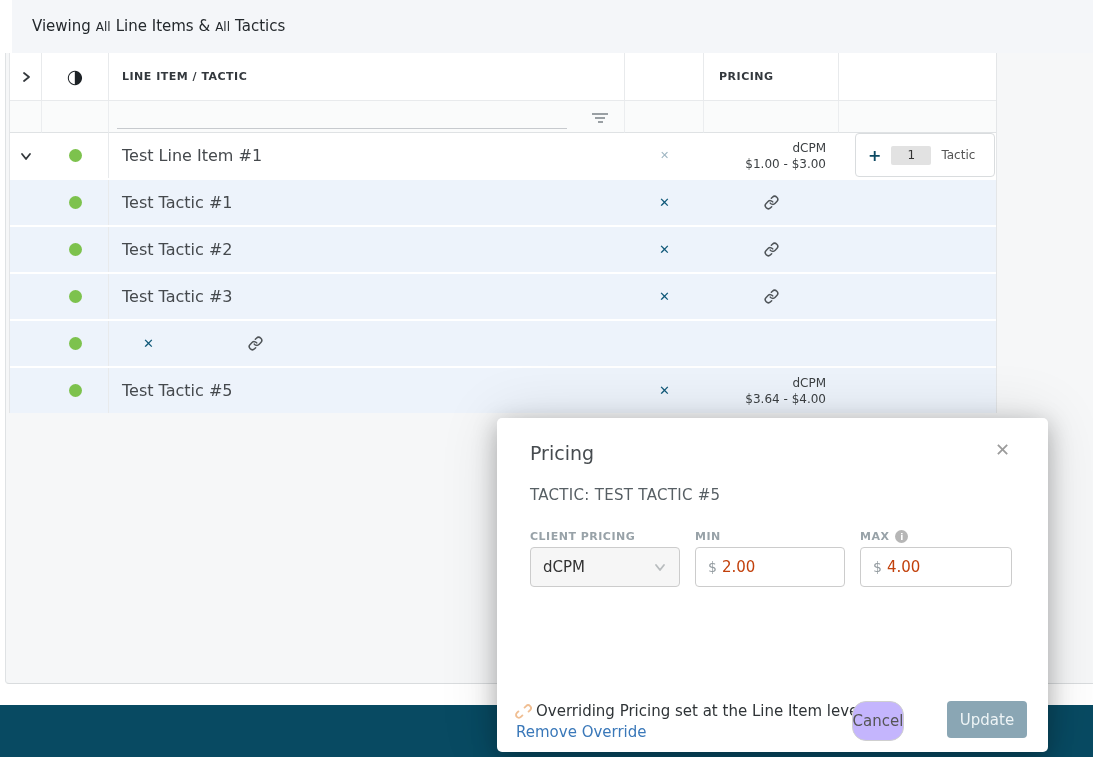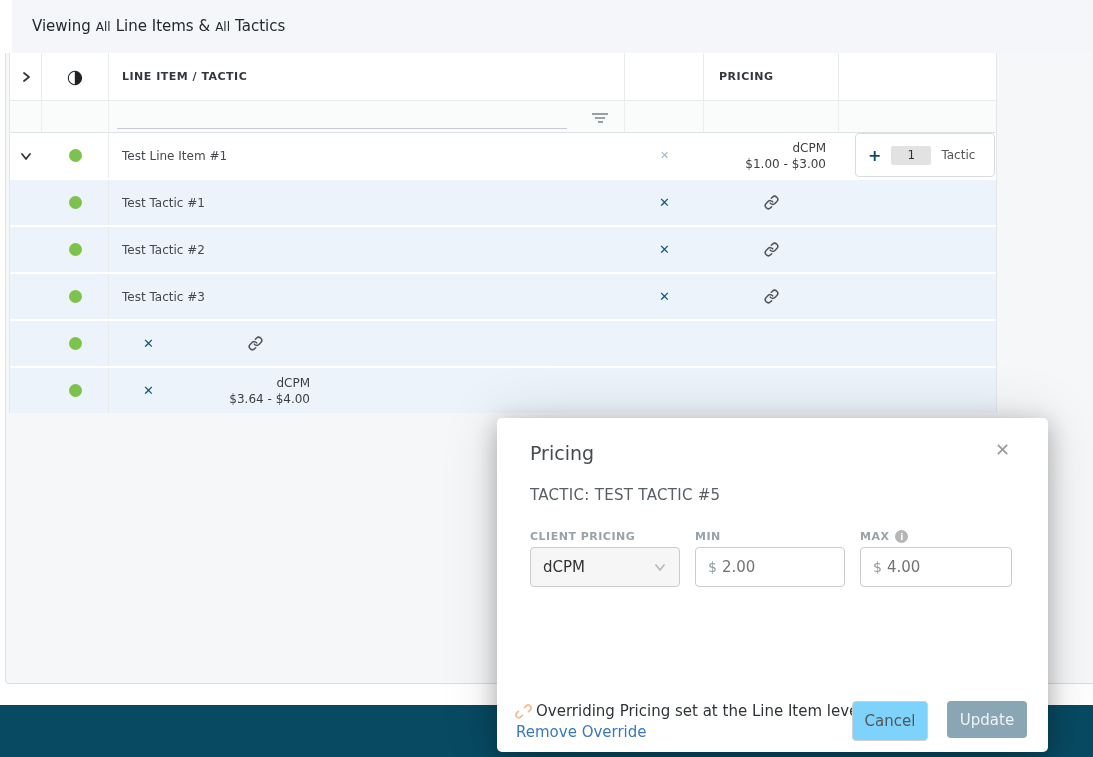--- a/index.html
+++ b/index.html
@@ -42,21 +42,21 @@
     font-size:12px; color:#444; }
   .filter-icon { position:absolute; right:16px; bottom:7px; width:16px; cursor:pointer; }
   .filter-icon i { display:block; height:2px; background:#9aa0a4; margin:0 auto 2px; }
   .filter-icon .b1 { width:16px; } .filter-icon .b2 { width:10px; } .filter-icon .b3 { width:5px; }
 
   .li-row { height:45px; background:#fff; }
   .tactic-row { height:45px; background:#edf3fb; margin-top:2px; }
   .li-row .c2, .tactic-row .c2 { border-right:1px solid #e8eaec; }
 
   .status-dot { width:13px; height:13px; border-radius:50%; background:#7dc24d; }
-  .name-cell { justify-content:flex-start; padding-left:13px; font-size:12px; color:#45494d; }
+  .name-cell { justify-content:flex-start; padding-left:13px; font-size:16px; color:#45494d; }
   .x-gray { font-size:11px; font-weight:bold; color:#9fb6c2; cursor:pointer; }
   .x-teal { font-size:13px; font-weight:bold; color:#0f5878; cursor:pointer; }
 
   .price-block { width:100%; text-align:right; padding-right:13px;
     font-size:12px; line-height:16px; color:#3c4043; cursor:pointer; }
 
   .add-tactic-btn { position:absolute; left:16px; top:0; height:44px; width:140px;
     background:#fff; border:1px solid #d9dcde; border-radius:4px;
     display:flex; align-items:center; padding:0 12px; cursor:pointer; }
   .plus { color:#0d4a63; font-weight:bold; font-size:16px; margin-right:10px; }
@@ -85,30 +85,30 @@
     font-size:9px; font-weight:bold; display:inline-flex; align-items:center; justify-content:center;
     margin-left:6px; cursor:pointer; font-style:normal; }
   .select-box { position:absolute; left:33px; top:129px; width:150px; height:40px;
     background:#f6f6f6; border:1px solid #cccccc; border-radius:4px;
     display:flex; align-items:center; padding:0 12px; cursor:pointer; }
   .select-box .val { font-size:15px; color:#333; flex:1; }
   .input-box { position:absolute; top:129px; height:40px; background:#fff;
     border:1px solid #cccccc; border-radius:4px; display:flex; align-items:center; padding:0 12px; }
   .in-min { left:198px; width:150px; } .in-max { left:363px; width:152px; }
   .input-box .prefix { font-size:14px; color:#939ba0; margin-right:5px; }
-  .input-box input { border:none; outline:none; width:100px; font-size:15px; color:#737373;
+  .input-box input { border:none; outline:none; width:100px; font-size:15px; color:#c2410c;
     font-family:inherit; background:transparent; }
 
   .override-note { position:absolute; left:18px; top:284px; display:flex; align-items:center;
     font-size:15px; color:#2f3437; }
   .override-note svg { margin-right:4px; }
   .remove-override { position:absolute; left:19px; top:305px; font-size:15px; color:#3a78b9;
     cursor:pointer; }
-  .btn-cancel { position:absolute; left:355px; top:283px; width:76px; height:40px;
-    background:#7dd3fc; border:1px solid #cfcfcf; border-radius:4px; font-size:15px; color:#555;
+  .btn-cancel { position:absolute; left:355px; top:283px; width:52px; height:40px;
+    background:#c4b5fd; border:1px solid #cfcfcf; border-radius:14px; font-size:15px; color:#555;
     display:flex; align-items:center; justify-content:center; cursor:pointer; }
   .btn-update { position:absolute; left:450px; top:283px; width:80px; height:37px;
     background:#8aa6b4; border:none; border-radius:4px; font-size:15px; color:#eef4f6;
     display:flex; align-items:center; justify-content:center; cursor:pointer; }
 </style>
 </head>
 <body>
 
 <div class="top-banner">
   <span>Viewing</span>
@@ -258,20 +258,21 @@
       </span>
 
     </div>
     <div class="cell c6"></div>
   </div>
         <div class="trow tactic-row">
     <div class="cell c1"></div>
     <div class="cell c2">
       <span class="status-dot"></span>
     </div>
+    <div class="cell c3 name-cell">Test Tactic #5</div>
     <div class="cell c4">
       <span class="x-teal">✕</span>
     </div>
     <div class="cell c5">
 
       <div class="price-block">
         <div>dCPM</div>
         <div>$3.64 - $4.00</div>
       </div>
     </div>

